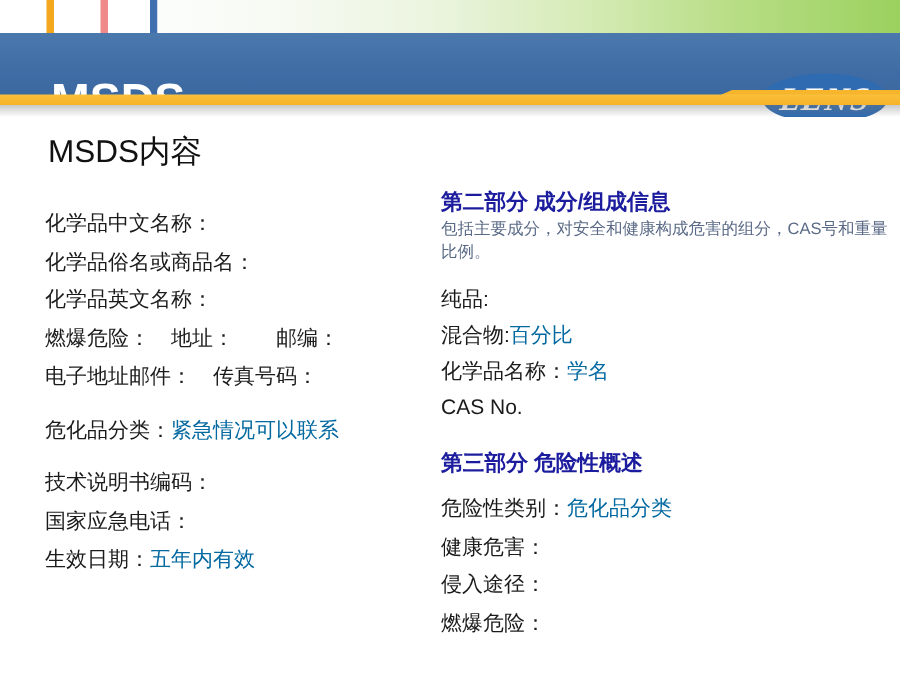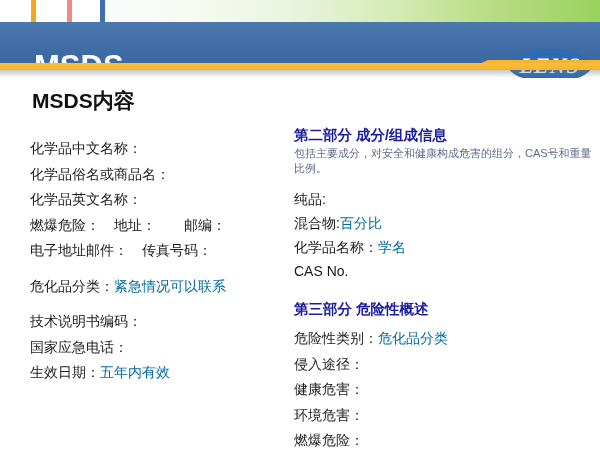--- a/index.html
+++ b/index.html
@@ -102,21 +102,21 @@
   #content {
     position: absolute;
     left: 0; top: 78px;
     width: 600px; height: 372px;
     background: #ffffff;
   }
   #slide-title {
     position: absolute;
     left: 32px; top: 9px;
     font-size: 21px;
-    font-weight: bold;
+    font-weight: normal;
     color: #111111;
   }
 
   .column { position: absolute; }
   #left-column  { left: 30px;  top: 47px; width: 255px; }
   #right-column { left: 294px; top: 47px; width: 300px; }
 
   .section-heading {
     font-size: 14.5px;
     font-weight: bold;
@@ -220,26 +220,23 @@
 
     <div class="spacer-md"></div>
 
     <div class="section-heading">第三部分 危险性概述</div>
     <div class="spacer-xs"></div>
 
     <div class="field-line">
       <span>危险性类别：</span><span class="hl">危化品分类</span>
     </div>
     <div class="field-line">
+      <span>健康危害：</span><span class="hl"></span>
+    </div>
+    <div class="field-line">
       <span>侵入途径：</span><span class="hl"></span>
     </div>
     <div class="field-line">
-      <span>健康危害：</span><span class="hl"></span>
-    </div>
-    <div class="field-line">
-      <span>环境危害：</span><span class="hl"></span>
-    </div>
-    <div class="field-line">
       <span>燃爆危险：</span><span class="hl"></span>
     </div>
   </div>
 
 </div>
 
 </body></html>

